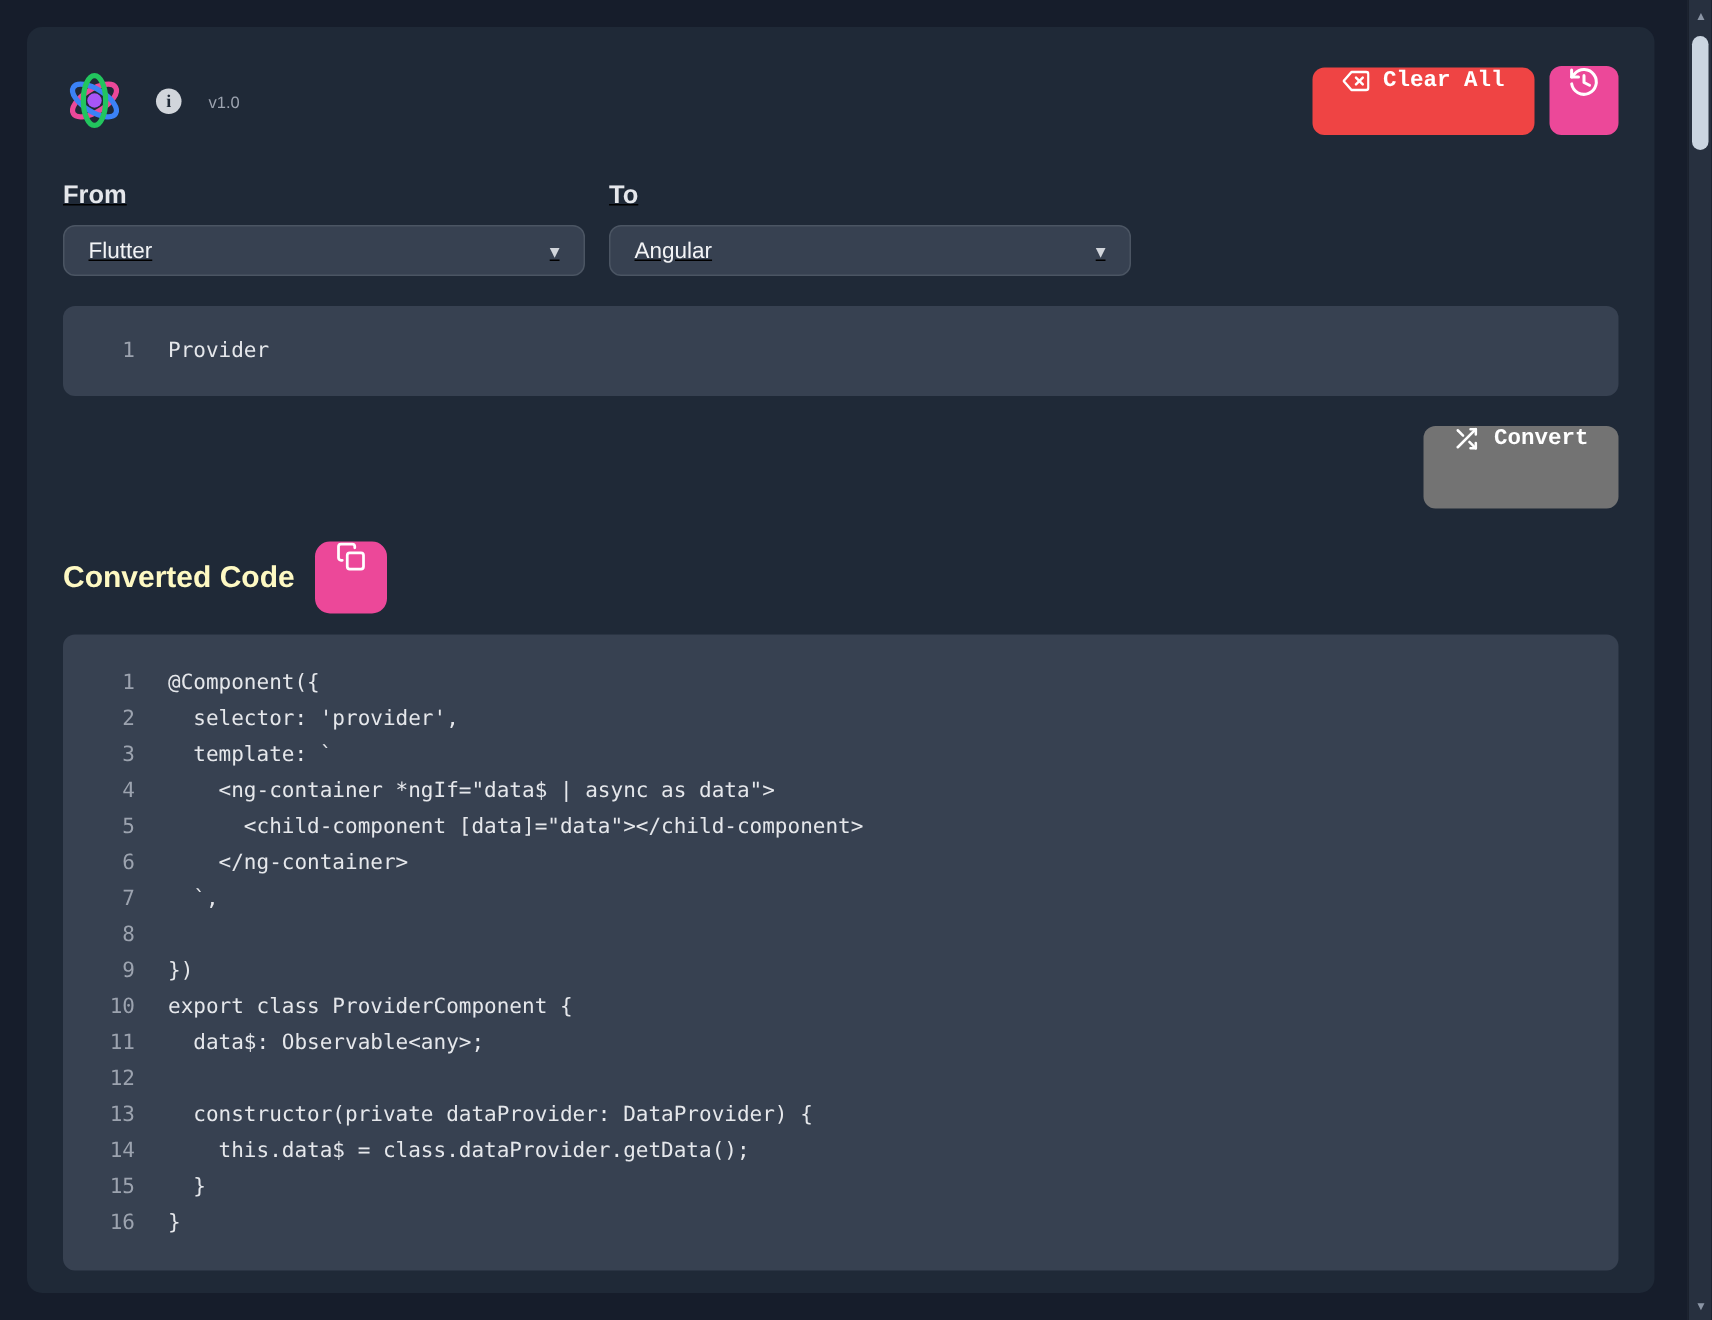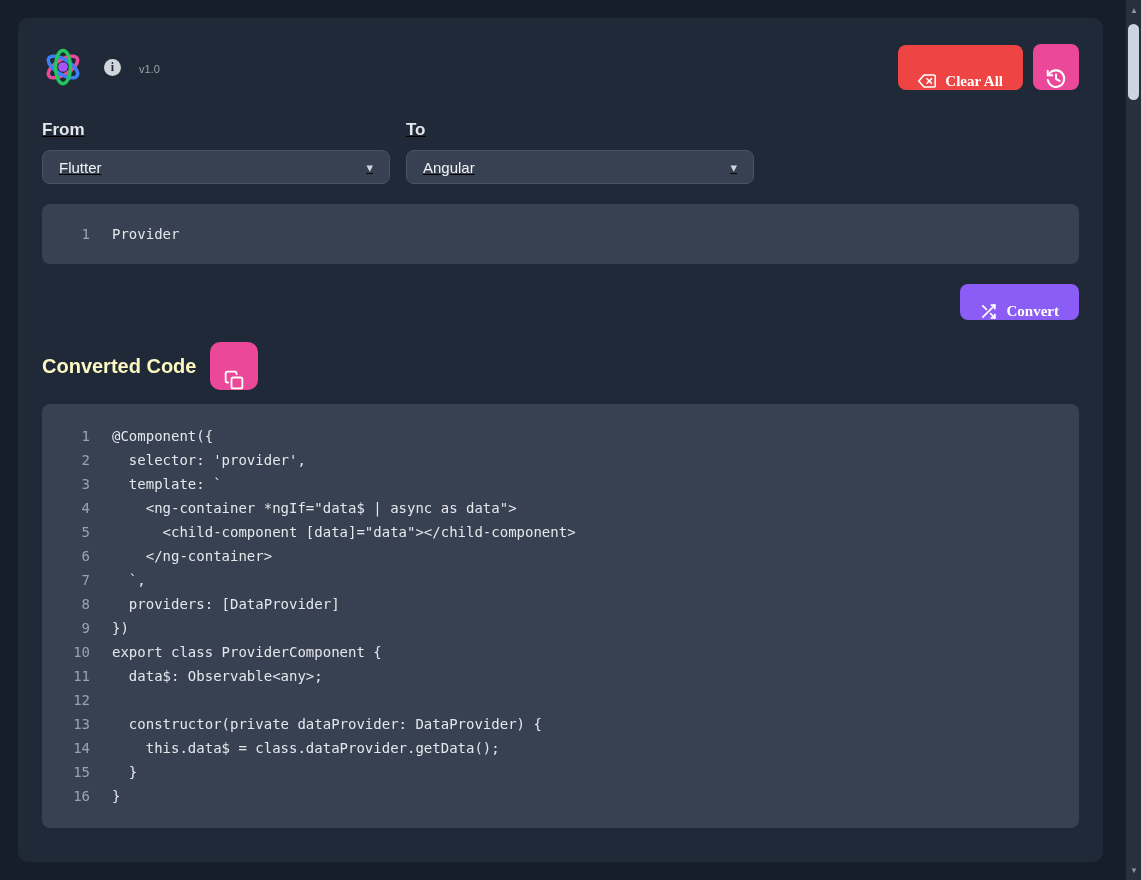--- a/index.html
+++ b/index.html
@@ -34,22 +34,22 @@
     width: 17px; height: 17px; border-radius: 50%;
     background: #d1d5db; color: #1f2937;
     font-size: 12px; font-weight: bold;
     display: inline-flex; align-items: center; justify-content: center;
     margin-left: 12px; font-family: "Liberation Serif", serif;
   }
   .version-text { color: #9ca3af; font-size: 11px; margin-left: 10px; margin-top: 3px; }
   .header-actions { margin-left: auto; display: flex; gap: 10px; align-items: center; }
   .btn {
     border: none; cursor: pointer; color: #ffffff;
-    display: inline-flex; align-items: flex-end; justify-content: center;
-    border-radius: 8px; font-family: Liberation Serif, serif;
+    display: inline-flex; align-items: flex-start; justify-content: center;
+    border-radius: 8px; font-family: Liberation Mono, monospace;
   }
   .btn-clear {
     background: #ef4444; height: 45px; padding: 0 20px;
     font-size: 15px; font-weight: bold; gap: 9px;
   }
   .btn-history { background: #ec4899; width: 46px; height: 46px; }
   .btn svg { display: block; }
   
   .selects-row { display: flex; gap: 16px; margin-bottom: 20px; }
   .select-group { width: 348px; text-decoration: underline; }
@@ -72,21 +72,21 @@
   .output-panel { padding: 20px 16px; min-height: 424px; }
   .code-line { display: flex; line-height: 24px; white-space: pre; }
   .code-line .ln {
     width: 32px; text-align: right; color: #9ca3af;
     flex: 0 0 32px; margin-right: 22px; user-select: none;
   }
   .code-line .lt { color: #e5e7eb; }
   
   .convert-row { display: flex; justify-content: flex-end; margin-bottom: 22px; }
   .btn-convert {
-    background: #8b5cf6; height: 36px; padding: 0 20px;
+    background: #737373; height: 55px; padding: 0 20px;
     font-size: 15px; font-weight: bold; gap: 10px;
   }
   
   .output-head { display: flex; align-items: center; gap: 14px; margin-bottom: 14px; }
   .output-title { color: #fef9c3; font-size: 20px; font-weight: bold; }
   .btn-copy { background: #ec4899; width: 48px; height: 48px; border-radius: 10px; }
   
   .scrollbar {
     position: absolute; right: 0; top: 0; bottom: 0; width: 16px;
     background: #27303f; border-left: 1px solid #1a212d;
@@ -185,21 +185,21 @@
   </div>
 
   <div class="code-panel output-panel" id="output-code">
       <div class="code-line"><span class="ln">1</span><span class="lt">@Component({</span></div>
       <div class="code-line"><span class="ln">2</span><span class="lt">  selector: 'provider',</span></div>
       <div class="code-line"><span class="ln">3</span><span class="lt">  template: `</span></div>
       <div class="code-line"><span class="ln">4</span><span class="lt">    &lt;ng-container *ngIf="data$ | async as data"&gt;</span></div>
       <div class="code-line"><span class="ln">5</span><span class="lt">      &lt;child-component [data]="data"&gt;&lt;/child-component&gt;</span></div>
       <div class="code-line"><span class="ln">6</span><span class="lt">    &lt;/ng-container&gt;</span></div>
       <div class="code-line"><span class="ln">7</span><span class="lt">  `,</span></div>
-      <div class="code-line"><span class="ln">8</span><span class="lt">  providers: [DataProvider]</span></div>
+      <div class="code-line"><span class="ln">8</span></div>
       <div class="code-line"><span class="ln">9</span><span class="lt">})</span></div>
       <div class="code-line"><span class="ln">10</span><span class="lt">export class ProviderComponent {</span></div>
       <div class="code-line"><span class="ln">11</span><span class="lt">  data$: Observable&lt;any&gt;;</span></div>
       <div class="code-line"><span class="ln">12</span><span class="lt"></span></div>
       <div class="code-line"><span class="ln">13</span><span class="lt">  constructor(private dataProvider: DataProvider) {</span></div>
       <div class="code-line"><span class="ln">14</span><span class="lt">    this.data$ = class.dataProvider.getData();</span></div>
       <div class="code-line"><span class="ln">15</span><span class="lt">  }</span></div>
       <div class="code-line"><span class="ln">16</span><span class="lt">}</span></div>
     </div>
 

